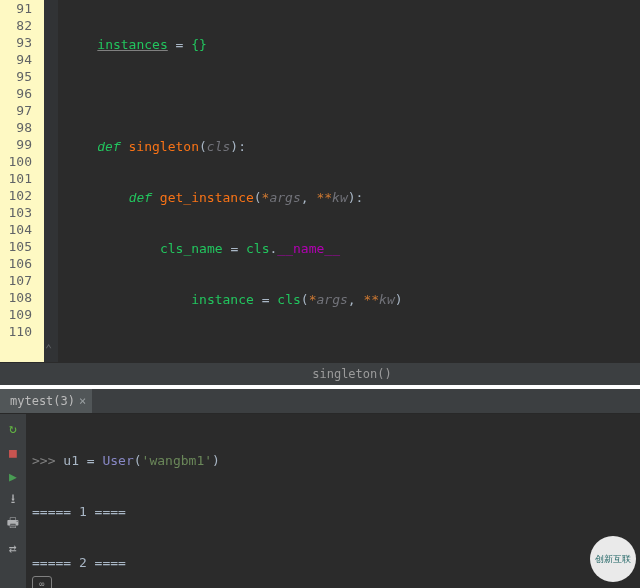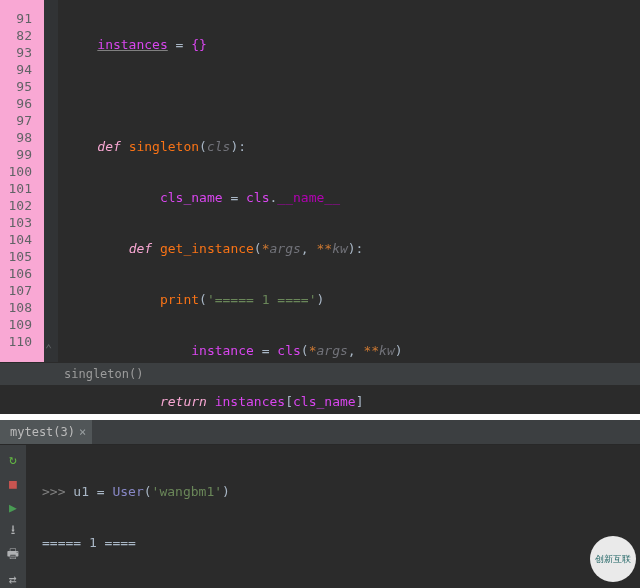--- a/index.html
+++ b/index.html
@@ -13,73 +13,73 @@
     height: 588px;
     overflow: hidden;
     position: relative;
   }
   .editor-pane {
     display: flex;
     height: 362px;
   }
   .gutter {
     width: 44px;
-    background: #f9a8d4;
+    background: #fef9c3;
     color: #606366;
     text-align: right;
     padding-right: 12px;
     box-sizing: border-box;
     line-height: 17px;
-    padding-top: 10px;
+    padding-top: 0;
     flex: 0 0 auto;
     position: relative;
   }
   .gutter .ln { height: 17px; }
   .fold-col {
     width: 14px;
     background: #313335;
     position: relative;
     flex: 0 0 auto;
   }
   .code {
     flex: 1;
     background: #2b2b2b;
     line-height: 17px;
     padding-top: 2px;
     white-space: pre;
     position: relative;
   }
   .code .row { height: 17px; padding-left: 8px; position: relative; }
-  .kw { color:#f9a8d4; font-style: italic; }
+  .kw { color:#22c55e; font-style: italic; font-family: Liberation Mono, monospace; }
   .fn { color:#f97316; }
   .str { color:#6a8759; }
   .op { color:#a9b7c6; }
   .starargs { color:#cc7832; }
   .args { color:#72737a; font-style: italic;}
-  .ident { color:#d946ef; }
+  .ident { color:#22c55e; }
   .special { color:#b200b2; }
   .underline { text-decoration: underline #808080; }
 
   .breadcrumb {
     height: 22px;
     line-height: 22px;
     background: #3c3f41;
     color: #9b9b9b;
     padding-left: 64px;
     font-size: 12px;
     border-top:1px solid #2b2b2b;
+    text-align:center;
   }
   .tab-bar {
     height: 24px;
     background: #3c3f41;
-    border-top: 6px solid #ffffff;
+    border-top: 4px solid #ffffff;
     border-bottom: 1px solid #282828;
     display: flex;
     align-items: center;
-    margin-top: 29px;
   }
   .tab {
     background:#515658;
     color:#bbbbbb;
     font-size:12px;
     height:24px; line-height:24px;
     padding:0 6px 0 10px;
     display:flex; align-items:center; gap:4px;
   }
   .tab .x { color:#9aa0a2; }
@@ -98,21 +98,21 @@
     padding-top:6px;
   }
   .console-toolbar div { width:16px; height:16px; display:flex; align-items:center; justify-content:center; }
   .console {
     flex:1;
     line-height:17px;
     padding-top:4px;
     white-space: pre;
     position: relative;
   }
-  .console .row { height:17px; padding-left:6px;margin-left:10px; }
+  .console .row { height:17px; padding-left:6px; }
   .prompt { color:#808080; }
   .c-id { color:#a9b7c6; }
   .c-fn { color:#8888c6; }
   .c-str { color:#6a8759; }
   .c-res { color:#a9b7c6; }
   .loop-icon {
     position:absolute; left:6px; bottom:2px;
     width:18px; height:14px;
     border:1px solid #808080; border-radius:3px;
     color:#aaa; font-size:9px;
@@ -159,25 +159,23 @@
     <div class="ln">109</div>
     <div class="ln">110</div>
   </div>
   <div class="fold-col">
     <span class="fold-end" style="top:342px">⌃</span>
   </div>
   <div class="code">
     <div class="row"><span>    </span><span class="ident underline">instances</span> <span class="op">=</span> <span class="ident">{}</span></div>
     <div class="row"></div>
     <div class="row"><span>    </span><span class="kw">def</span> <span class="fn">singleton</span>(<span class="args">cls</span>):</div>
+    <div class="row"><span>        </span><span class="kw">def</span> <span class="fn">get_instance</span>(<span class="starargs">*</span><span class="args">args</span>, <span class="starargs">**</span><span class="args">kw</span>):</div>
     <div class="row"><span>            </span><span class="ident">cls_name</span> <span class="op">=</span> <span class="ident">cls</span><span>.</span><span class="special">__name__</span></div>
-    <div class="row"><span>        </span><span class="kw">def</span> <span class="fn">get_instance</span>(<span class="starargs">*</span><span class="args">args</span>, <span class="starargs">**</span><span class="args">kw</span>):</div>
-    <div class="row"><span>            </span><span class="fn">print</span>(<span class="str">'===== 1 ===='</span>)</div>
     <div class="row"><span>                </span><span class="ident">instance</span> <span class="op">=</span> <span class="ident">cls</span><span>(</span><span class="starargs">*</span><span class="args">args</span><span>, </span><span class="starargs">**</span><span class="args">kw</span><span>)</span></div>
-    <div class="row"><span>            </span><span class="kw">return</span> <span class="ident">instances</span><span>[</span><span class="ident">cls_name</span><span>]</span></div>
     
     
     
     
     
     
     
     
     
   </div>

